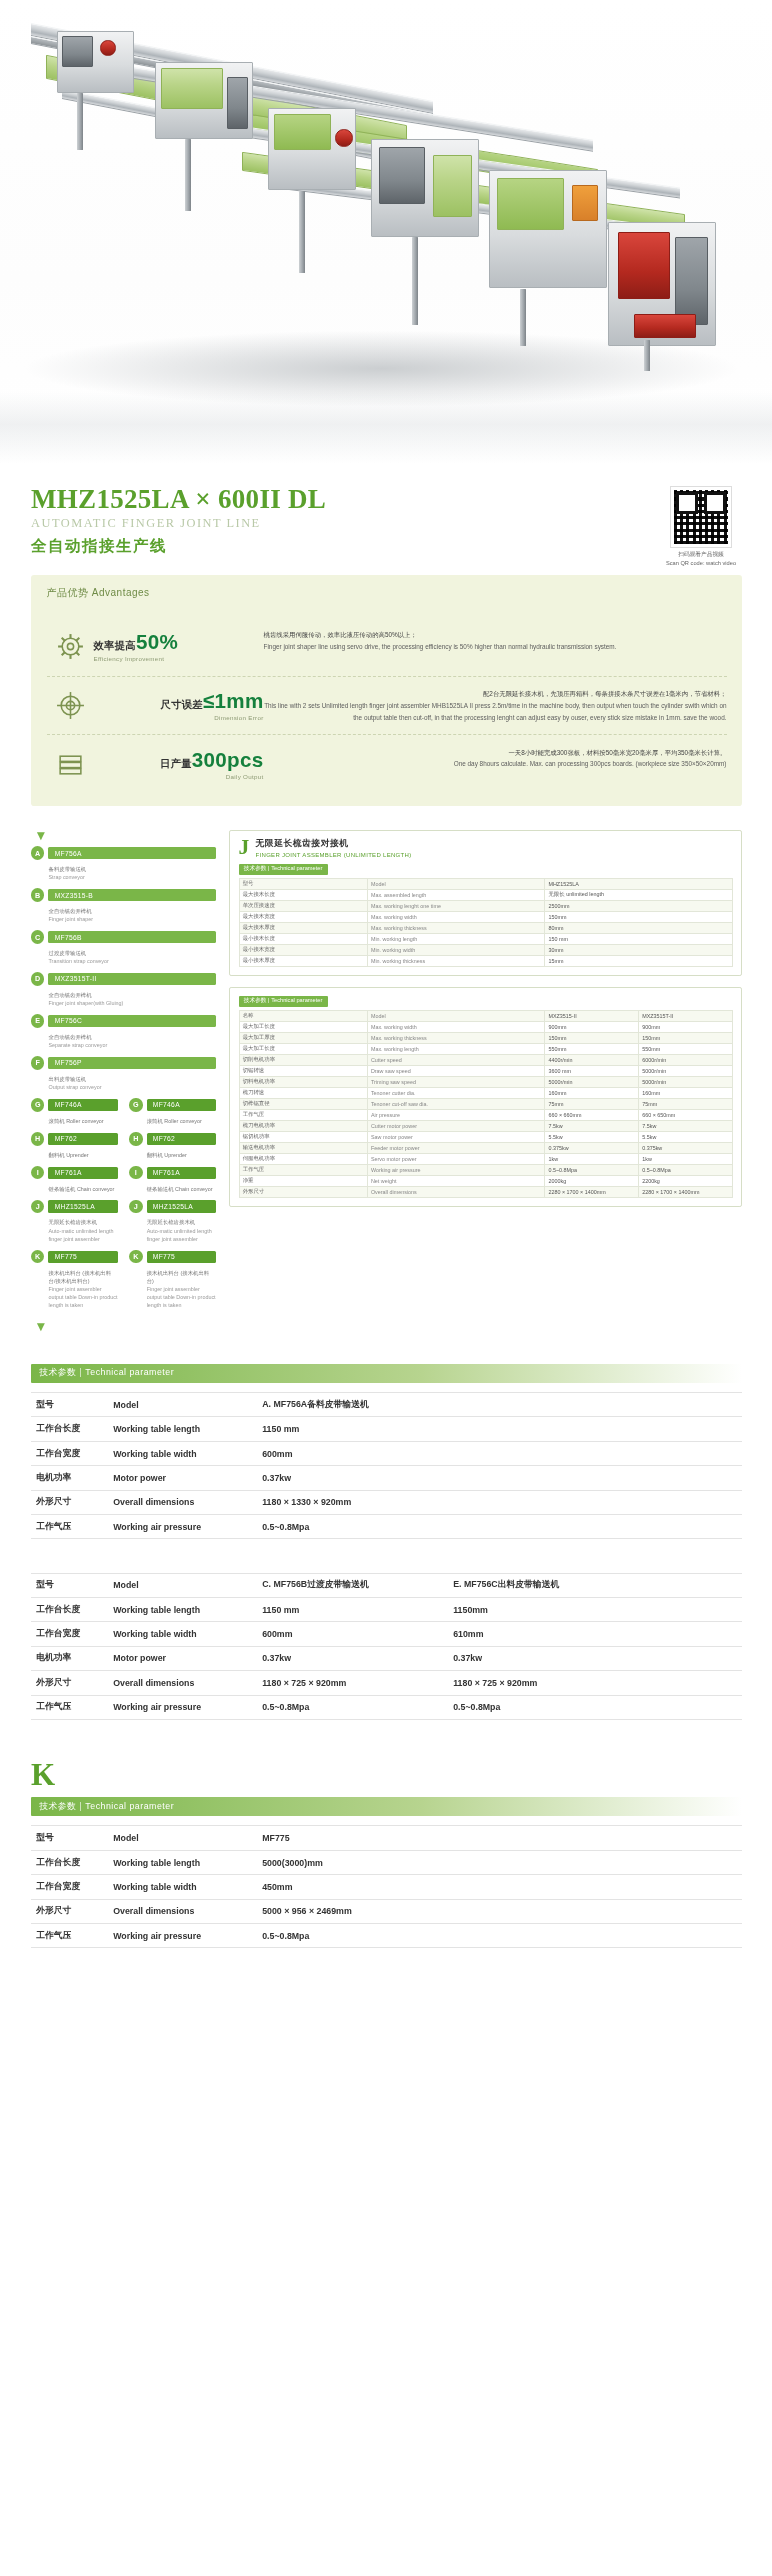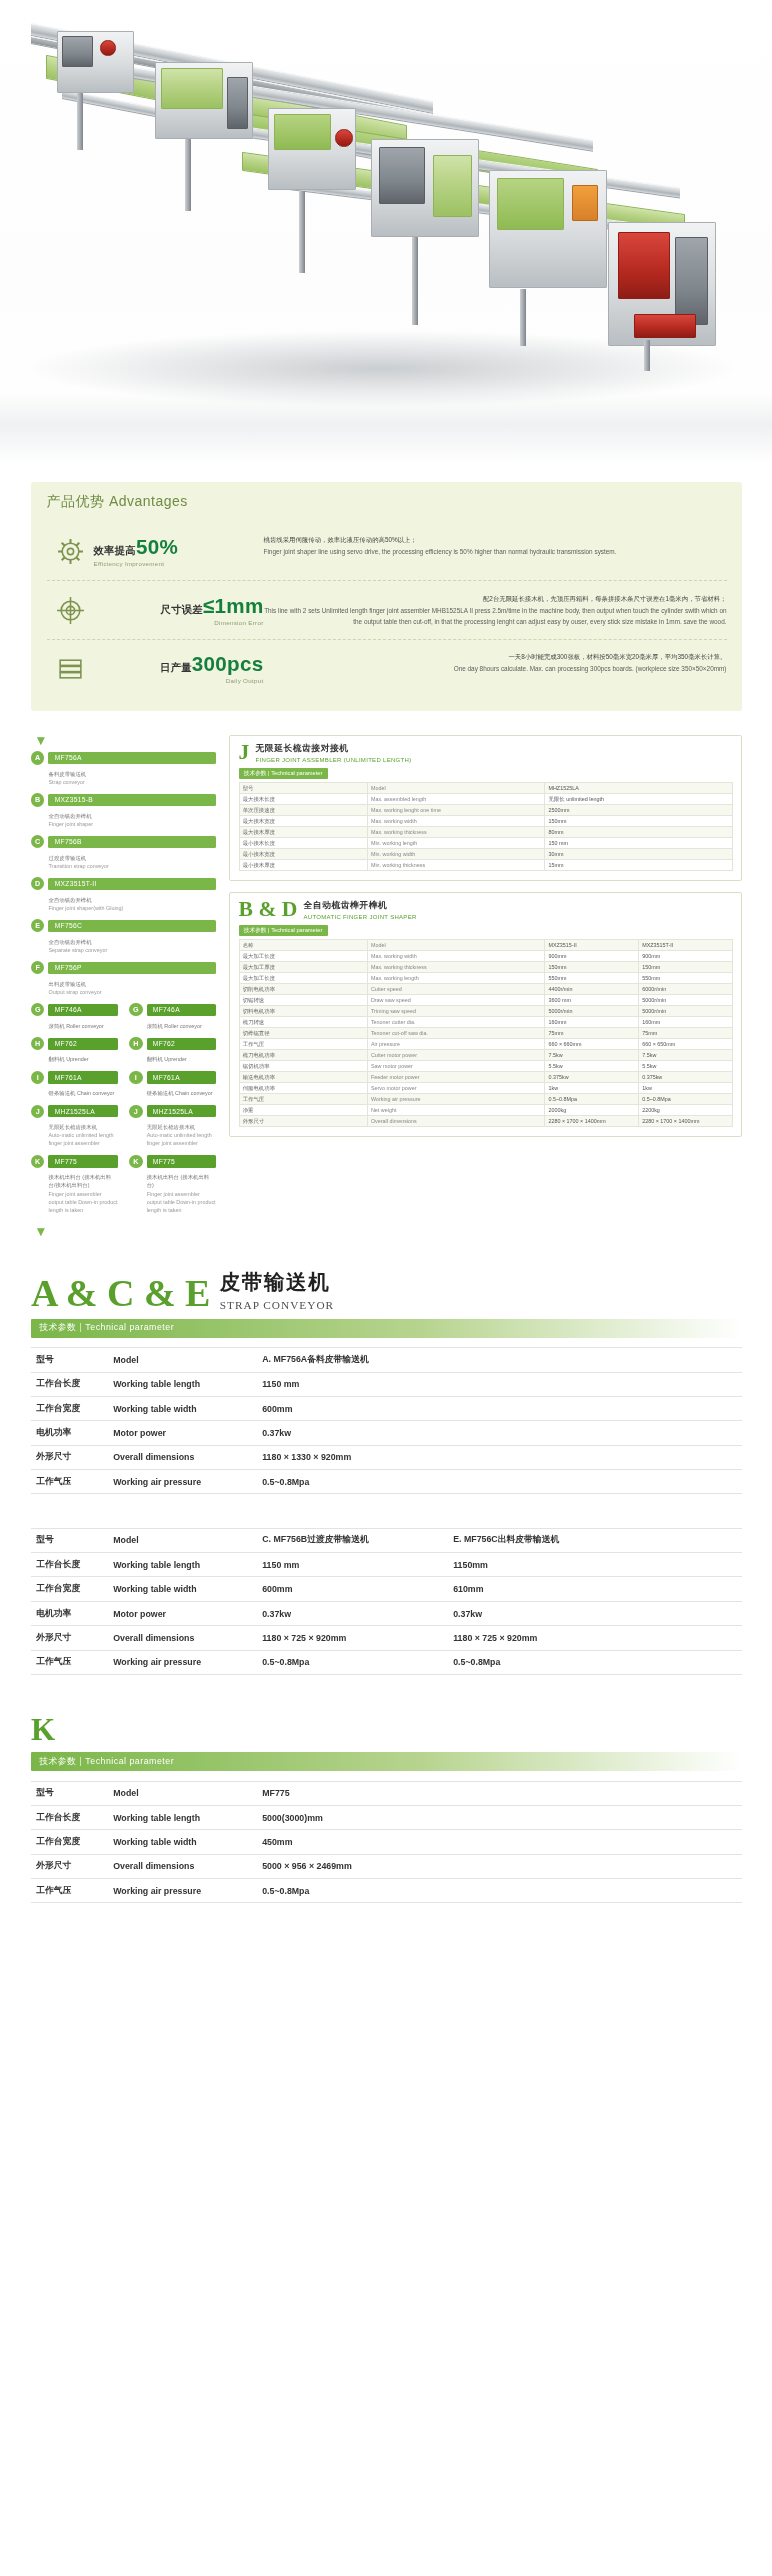--- a/index.html
+++ b/index.html
@@ -117,21 +117,21 @@
   .qr::after { top:2.1px; right:2.1px; }
   .qr-cap { font-size:5.7px; color:#666; margin-top:3.1px; line-height:1.5; }
 
   
   .adv-panel {
     margin:17.5px 31px 0 31px;
     background:#f1f4de;
     border-radius:3.1px;
     padding:11.3px 15.5px 13.4px 15.5px;
   }
-  .adv-head { font-size:14px; color:#6f8b46; margin-bottom:12px; letter-spacing:0.5px; }
+  .adv-head { font-size:10px; color:#6f8b46; margin-bottom:18px; letter-spacing:0.5px; }
   .adv-row { display:flex; align-items:flex-start; padding:10.3px 0; }
   .adv-row + .adv-row { border-top:0.5px dashed #cdd5b2;text-align:right; }
   .adv-icon {
     width:47px; height:37px; flex:0 0 47px;
     display:flex; align-items:center; justify-content:center;
     color:#7d9350;
   }
   .adv-mid { flex:0 0 170px; padding-top:2.1px; }
   .adv-big { font-size:10.3px; color:#333; font-weight:bold; letter-spacing:0.3px; }
   .adv-big .num { font-size:20.6px; color:#15803d; font-weight:bold; }
@@ -262,20 +262,33 @@
     <div class="redbox" style="left:634px;top:314px;width:62px;height:24px;"></div>
 
     <div class="post" style="left:77px;top:93px;width:6.2px;height:57px;"></div>
     <div class="post" style="left:185px;top:139px;width:6.2px;height:72px;"></div>
     <div class="post" style="left:299px;top:191px;width:6.2px;height:82px;"></div>
     <div class="post" style="left:412px;top:237px;width:6.2px;height:88px;"></div>
     <div class="post" style="left:520px;top:289px;width:6.2px;height:57px;"></div>
     <div class="post" style="left:644px;top:340px;width:6.2px;height:31px;"></div>
   </div>
 
+  <div class="title-block">
+    <div class="title-main">MHZ1525LA × 600II DL</div>
+    <div class="title-sub">AUTOMATIC FINGER JOINT LINE</div>
+    <div class="title-cn">全自动指接生产线</div>
+
+    <div class="qr-wrap">
+      <div class="qr"></div>
+      <div class="qr-cap">
+        <div>扫码观看产品视频</div>
+        <div>Scan QR code: watch video</div>
+      </div>
+    </div>
+  </div>
 
   <div class="adv-panel">
     <div class="adv-head">产品优势  Advantages</div>
 
     <div class="adv-row">
       <div class="adv-icon">
         <svg width="29" height="29" viewBox="0 0 56 56" aria-hidden="true">
           <circle cx="28" cy="28" r="16" fill="none" stroke="#7d9350" stroke-width="3"></circle>
           <circle cx="28" cy="28" r="6" fill="none" stroke="#7d9350" stroke-width="3"></circle>
           <g stroke="#7d9350" stroke-width="4">
@@ -535,27 +548,20 @@
           <tr>
                 <td class="k">最小接木厚度</td>
                 <td class="e">Min. working thickness</td>
                 <td>15mm</td>
               </tr>
         </tbody>
           </table>
       </div>
 
       <div class="spec-box">
-        <div class="spec-title">
-          <div class="spec-letter">B &amp; D</div>
-          <div>
-            <div class="spec-cn">全自动梳齿榫开榫机</div>
-            <div class="spec-en">AUTOMATIC FINGER JOINT SHAPER</div>
-          </div>
-        </div>
         <div class="spec-param">技术参数 | Technical parameter</div>
         <table class="spec">
           <tbody>
               <tr>
             <td class="k">名称</td>
             <td class="e">Model</td>
             <td>MXZ3515-II</td>
             <td>MXZ3515T-II</td>
           </tr>
           <tr>
@@ -655,27 +661,20 @@
                 <td>2280 × 1700 × 1400mm</td>
               </tr>
         </tbody>
           </table>
       </div>
 
     </div>
   </div>
 
   <div class="sect">
-    <div class="sect-head">
-      <div class="sect-letters">A &amp; C &amp; E</div>
-      <div>
-        <div class="sect-cn">皮带输送机</div>
-        <div class="sect-en">STRAP CONVEYOR</div>
-      </div>
-    </div>
     <div class="sect-bar">
       <span>技术参数</span><span class="sep">|</span><span>Technical parameter</span>
     </div>
 
     <table class="tbl">
       <tbody>
           <tr>
             <td class="c1 head">型号</td>
             <td class="c2 head">Model</td>
             <td class="c3 head">A. MF756A备料皮带输送机</td>

